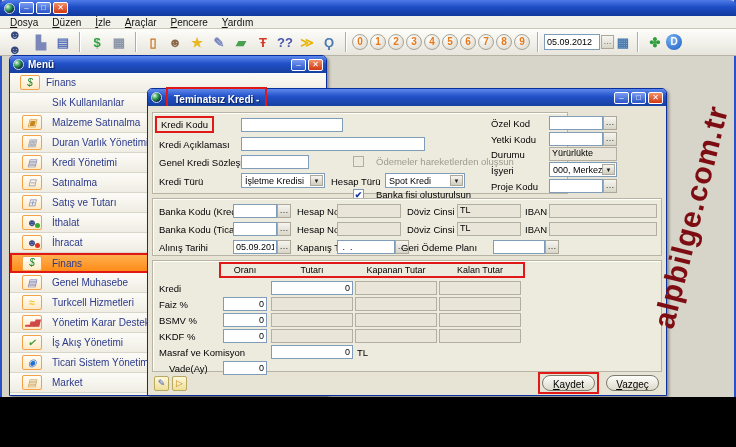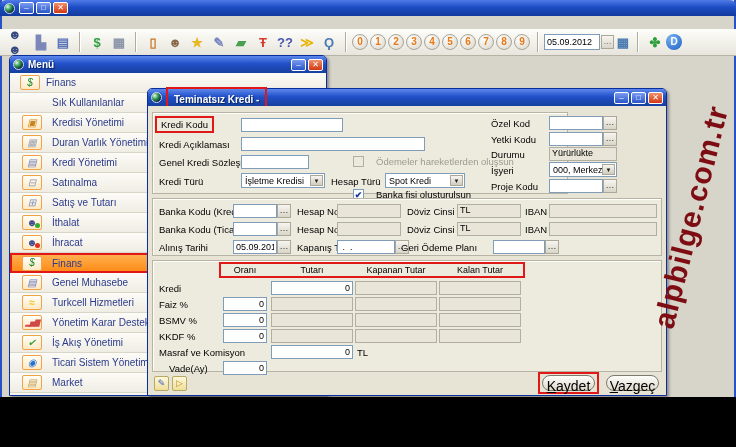--- a/index.html
+++ b/index.html
@@ -92,21 +92,21 @@
   .cmb .arr { position:absolute; right:1px; top:1px; bottom:1px; width:13px;
               background:linear-gradient(#f6f5f0,#d0ccbe); border:1px solid #aca899;
               font-size:6px; text-align:center; line-height:11px; color:#222; }
   .chk { position:absolute; display:flex; align-items:center; gap:12px; }
   .chkbox { width:11px; height:11px; border:1px solid #7f9db9; background:#fff; font-size:9px;
             line-height:10px; text-align:center; color:#1a3a9e; font-weight:bold; }
   .chkbox.dis { border-color:#b2afa0; background:#eceadf; }
   .th { position:absolute; font-size:9px; text-align:center; color:#000; }
 
   .xpbtn { position:absolute; height:16px; border:1px solid #7a7a6e; border-radius:8px;
-           background:linear-gradient(#fefefb,#dcd9cb); font-size:14px; text-align:center;
+           background:linear-gradient(#fefefb,#dcd9cb); font-size:10px; text-align:center;
            font-family:"Liberation Sans",sans-serif; padding-top:2px; }
   .xpbtn::first-letter { text-decoration:underline; }
   .toolmini { position:absolute; width:15px; height:15px; border:1px solid #b9a860; border-radius:2px;
               background:linear-gradient(#fdf8dc,#efdf9a); font-size:9px; line-height:13px; text-align:center; }
 
   #black-strip { position:absolute; left:0; top:397px; width:736px; height:50px; background:#000; }
 
   #watermark { position:absolute; left:560px; top:200px; width:262px; text-align:center;
                transform:rotate(-76deg); transform-origin:center;
                font-weight:bold; font-size:30px; letter-spacing:1px; color:#7d0d12; z-index:50; }
@@ -119,20 +119,28 @@
 
     <div id="main-title">
       <span class="logoball"></span>
       <span class="wbtns">
         <span class="wbtn">–</span>
         <span class="wbtn">□</span>
         <span class="wbtn close">✕</span>
       </span>
     </div>
 
+    <div id="menubar">
+      <span class="mnu">Dosya</span>
+      <span class="mnu">Düzen</span>
+      <span class="mnu">İzle</span>
+      <span class="mnu">Araçlar</span>
+      <span class="mnu">Pencere</span>
+      <span class="mnu">Yardım</span>
+    </div>
 
     <div id="toolbar">
       <span class="tbtn" style="color: rgb(53, 73, 126);">☻☻</span>
       <span class="tbtn" style="color: rgb(122, 135, 184);">▙</span>
       <span class="tbtn" style="color: rgb(91, 116, 184);">▤</span>
       <span class="tsep"></span>
       <span class="tbtn" style="color: rgb(47, 158, 63);">$</span>
       <span class="tbtn" style="color: rgb(138, 149, 168);">▦</span>
       <span class="tsep"></span>
       <span class="tbtn" style="color: rgb(200, 122, 40);">▯</span>
@@ -180,21 +188,21 @@
             </span>
           <span class="mlabel">Finans</span>
         </div>
         <div class="mrow noicon">
           <span class="mlabel">Sık Kullanılanlar</span>
         </div>
         <div class="mrow">
           <span class="micon">
               <i style="color: rgb(200, 135, 30);">▣</i>
             </span>
-          <span class="mlabel">Kredisi Yönetimi</span>
+          <span class="mlabel">Malzeme Satınalma</span>
         </div>
         <div class="mrow">
           <span class="micon">
               <i style="color: rgb(154, 163, 184);">▦</i>
             </span>
           <span class="mlabel">Duran Varlık Yönetimi</span>
         </div>
         <div class="mrow">
           <span class="micon">
               <i style="color: rgb(114, 130, 192);">▤</i>

